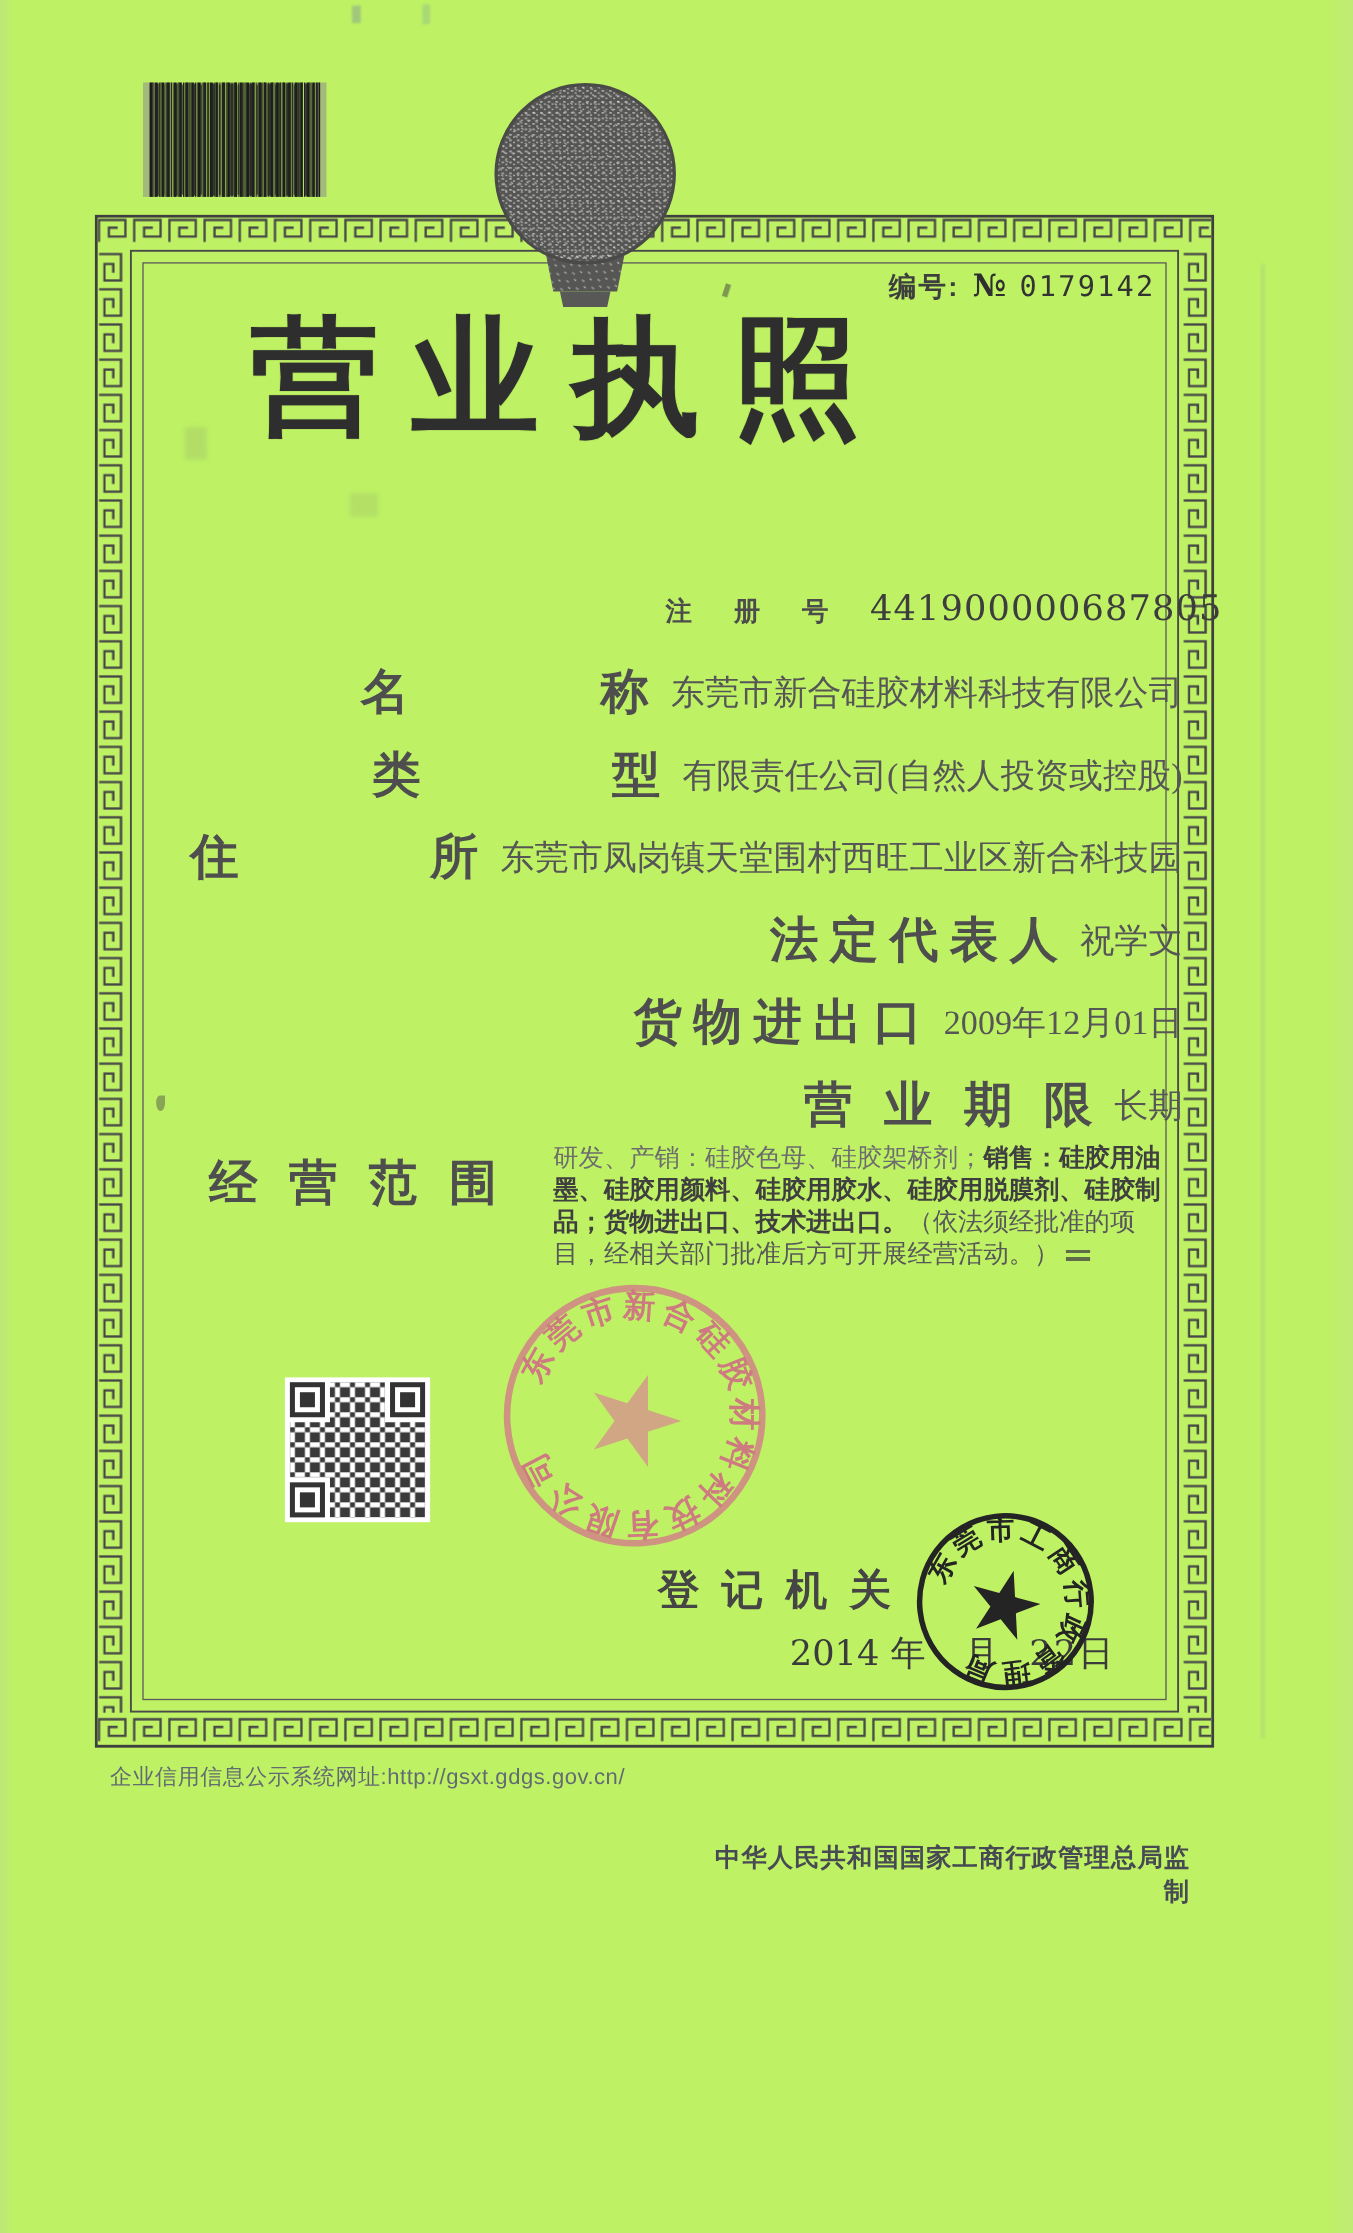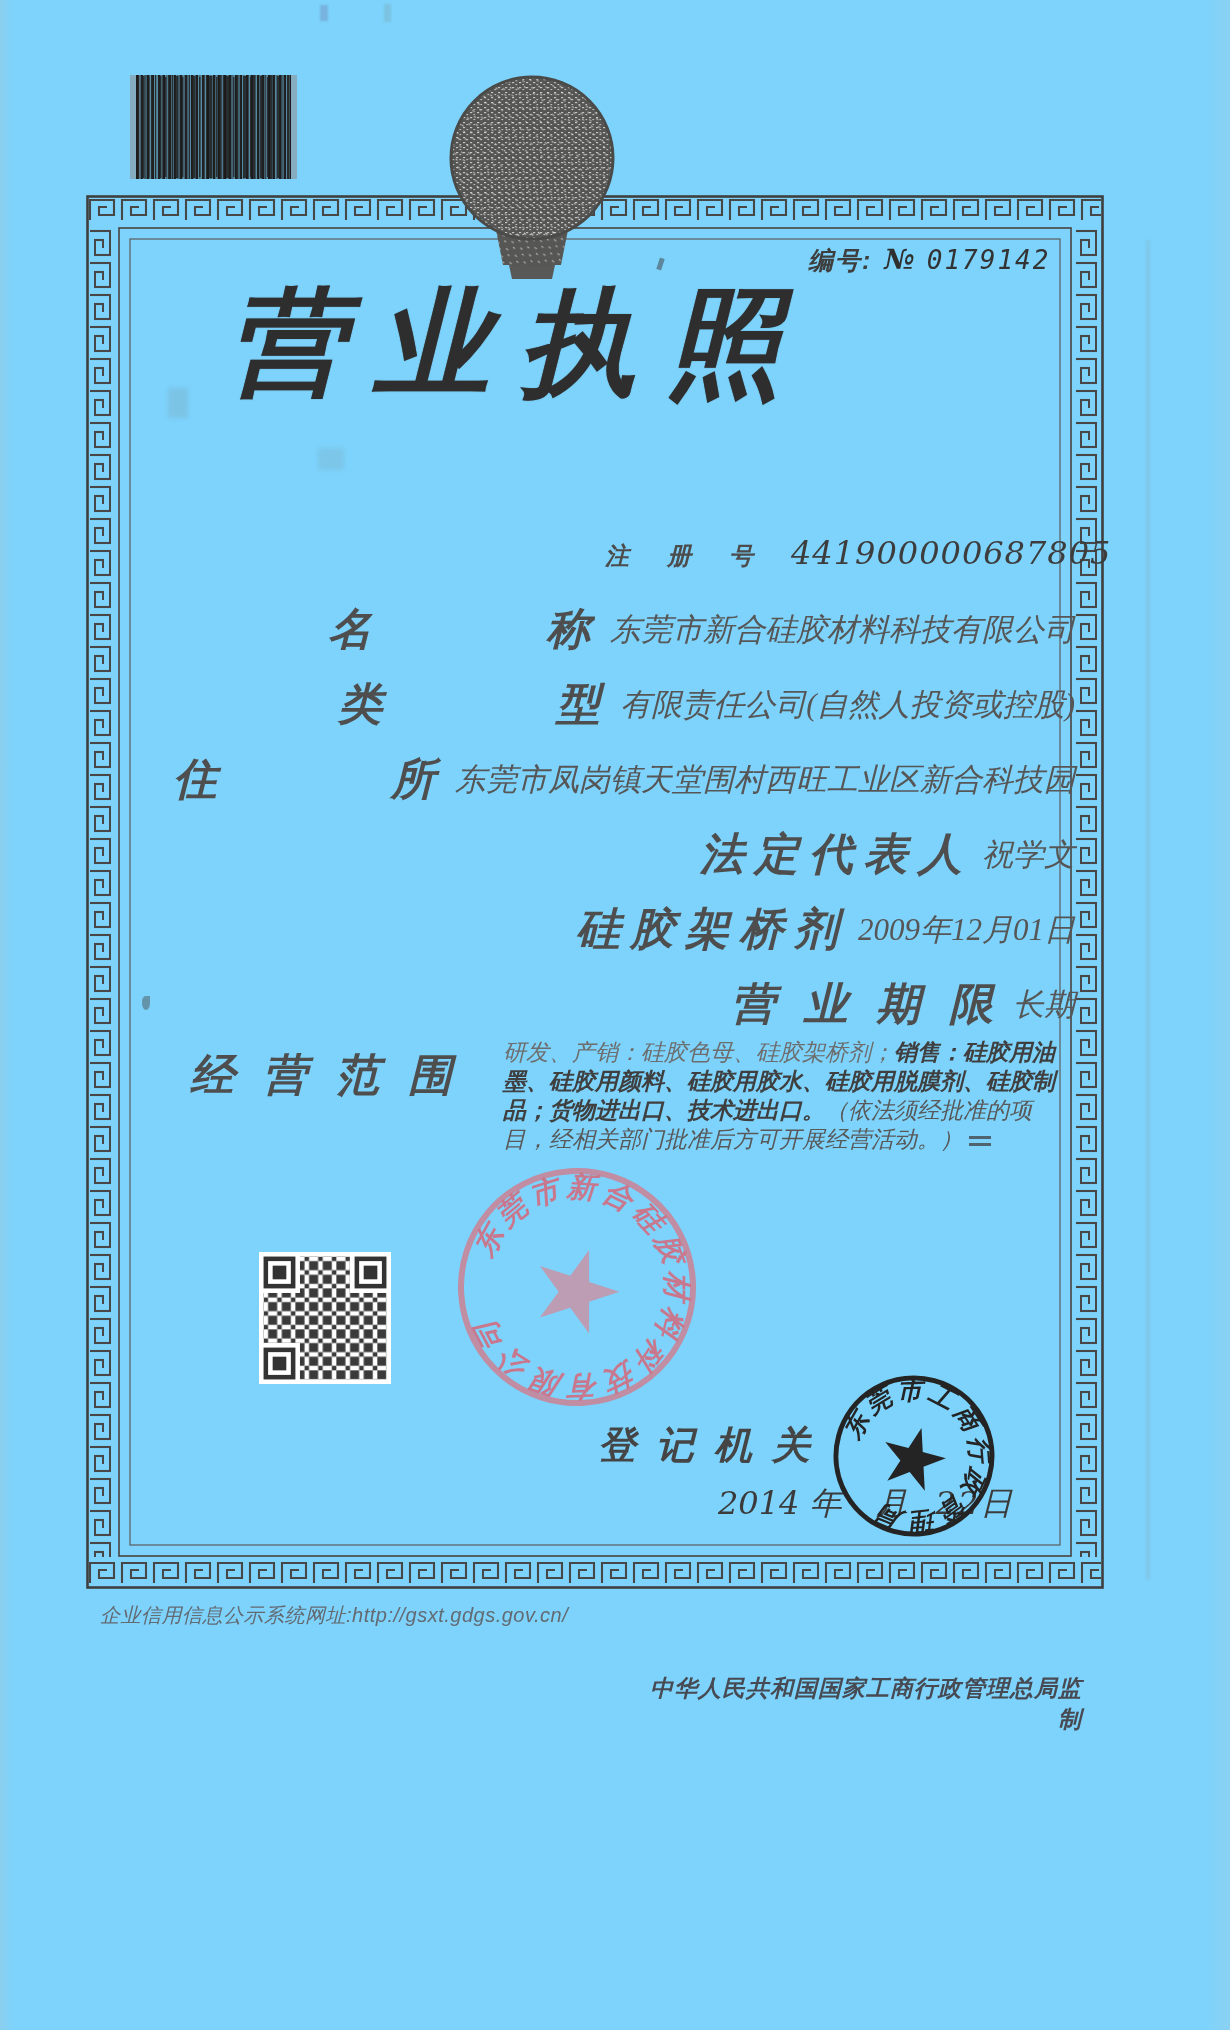--- a/index.html
+++ b/index.html
@@ -1,18 +1,18 @@
 <!DOCTYPE html>
 <html><head>
 <meta charset="utf-8">
 <style>
   html,body{margin:0;padding:0;background:#ffffff;}
   .page{
-    position:relative;width:1230px;height:2030px;background:#7dd3fc;overflow:hidden;
-    font-family:"Liberation Sans",sans-serif;color:#3a3a3a;font-style:italic;
+    position:relative;width:1230px;height:2030px;background:#bef264;overflow:hidden;
+    font-family:"Liberation Sans",sans-serif;color:#3a3a3a;
   }
   .page::after{
     content:"";position:absolute;inset:0;pointer-events:none;
     background:linear-gradient(90deg,rgba(190,190,188,.22),rgba(190,190,188,0) 14px,rgba(190,190,188,0) 1204px,rgba(200,200,198,.18));
   }
   
   .frame{position:absolute;left:86px;top:195px;z-index:2;}
   
   .barcode{position:absolute;left:130px;top:73px;z-index:4;}
   
@@ -175,21 +175,21 @@
     </div>
     <div class="row">
       <div class="flabel">住所</div>
       <div class="fvalue">东莞市凤岗镇天堂围村西旺工业区新合科技园</div>
     </div>
     <div class="row">
       <div class="flabel">法定代表人</div>
       <div class="fvalue">祝学文</div>
     </div>
     <div class="row">
-      <div class="flabel">硅胶架桥剂</div>
+      <div class="flabel">货物进出口</div>
       <div class="fvalue">2009年12月01日</div>
     </div>
     <div class="row">
       <div class="flabel">营业期限</div>
       <div class="fvalue">长期</div>
     </div>
     <div class="row row-scope">
       <div class="flabel">经营范围</div>
       <div class="fvalue scope">
         <span class="sc1">研发、产销：硅胶色母、硅胶架桥剂；</span><span class="sc2">销售：硅胶用油墨、硅胶用颜料、硅胶用胶水、硅胶用脱膜剂、硅胶制品；货物进出口、技术进出口。</span><span class="sc3">（依法须经批准的项目，经相关部门批准后方可开展经营活动。）</span><span class="scope-mark"></span>

